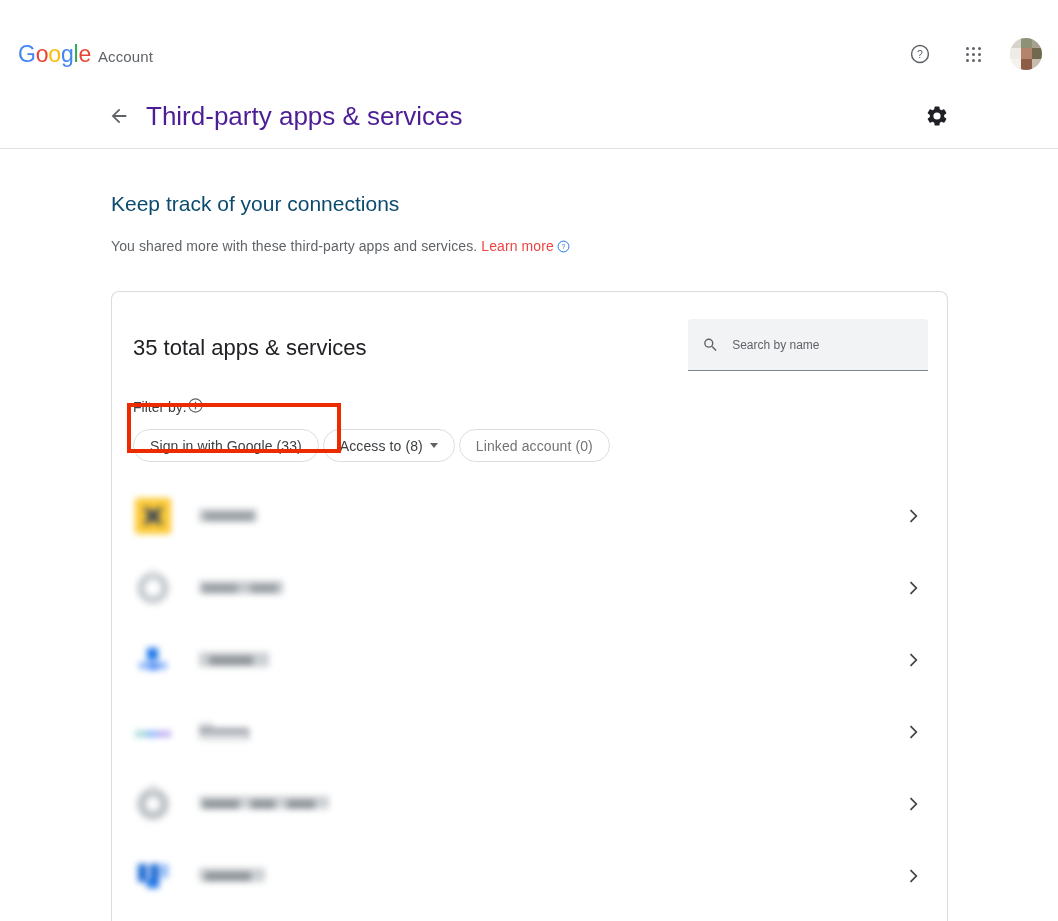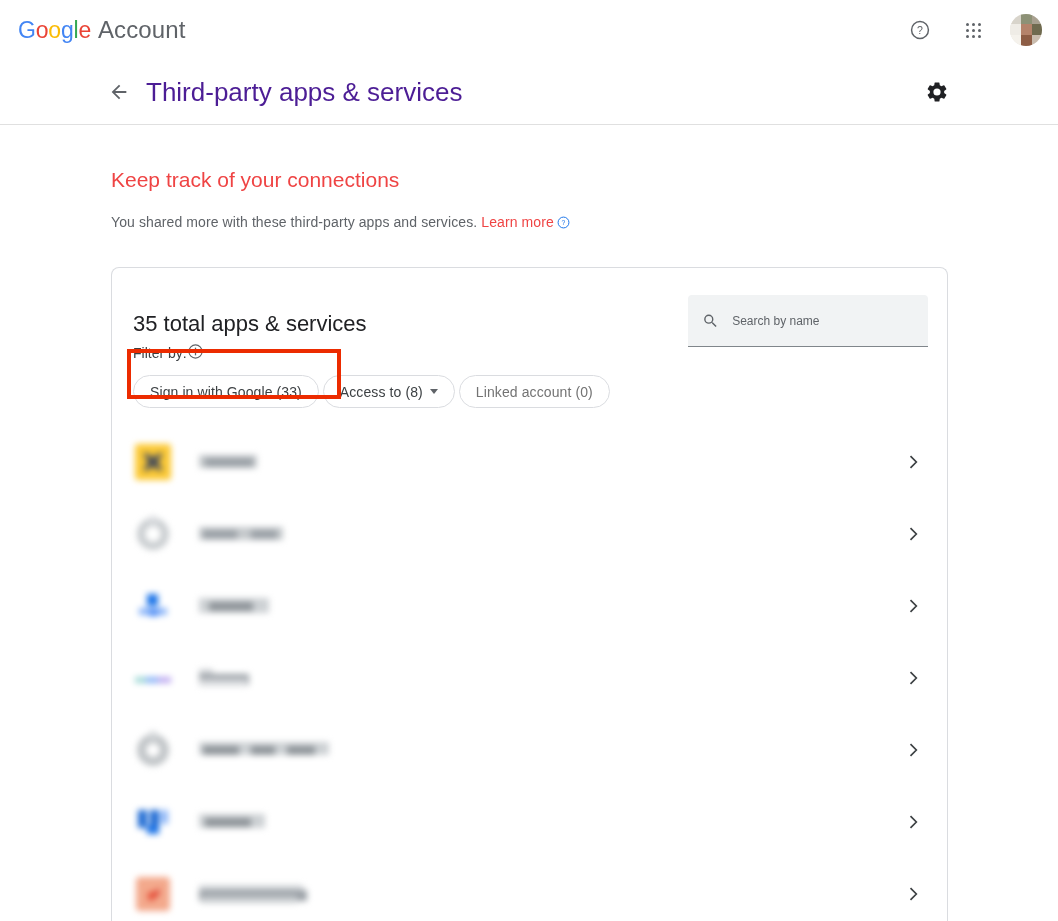--- a/index.html
+++ b/index.html
@@ -12,38 +12,39 @@
     overflow: hidden;
   }
 
   
   .topbar {
     position: relative;
     height: 60px;
     display: flex;
     align-items: center;
     padding: 0 18px 0 18px;
+    margin-top: 24px;
   }
   .brand {
     display: flex;
     align-items: baseline;
     font-size: 22px;
     letter-spacing: 0.1px;
     white-space: nowrap;
   }
   .glogo { font-size: 23px; font-weight: 400; letter-spacing: -0.2px; }
   .glogo .c1 { color: #4285F4; }
   .glogo .c2 { color: #EA4335; }
   .glogo .c3 { color: #FBBC05; }
   .glogo .c4 { color: #4285F4; }
   .glogo .c5 { color: #34A853; }
   .glogo .c6 { color: #EA4335; }
   .brand-account {
     color: #5f6368;
-    font-size: 24px;
+    font-size: 15px;
     margin-left: 7px;
     font-weight: 400;
   }
   .topbar-right {
     position: absolute;
     right: 16px; top: 0;
     height: 60px;
     display: flex;
     align-items: center;
     gap: 21px;
@@ -99,21 +100,21 @@
     right: 104px;
     width: 34px; height: 34px;
     display: flex; align-items: center; justify-content: center;
     cursor: pointer;
   }
 
   
   .content { padding: 0 0 0 111px; }
   .h2 {
     font-size: 21px;
-    color: #ef4444;
+    color: #0c4a6e;
     font-weight: 400;
     margin: 43px 0 0 0;
     letter-spacing: 0px;
   }
   .sub {
     font-size: 14px;
     color: #5f6368;
     margin: 22px 0 0 0;
     letter-spacing: 0.1px;
   }
@@ -176,21 +177,21 @@
     color: #b91c1c;
     width: 100%;
     padding: 0;
   }
   .searchbox input::placeholder { color: #5f6368; opacity: 1; }
 
   .filterline {
     display: flex;
     align-items: center;
     padding: 0 0 0 21px;
-    margin-top: 6px;
+    margin-top: 36px;
     font-size: 14px;
     color: #3c4043;
   }
   .chips {
     display: flex;
     gap: 4px;
     padding-left: 21px;
     margin-top: 12px;
     position: relative;
   }

